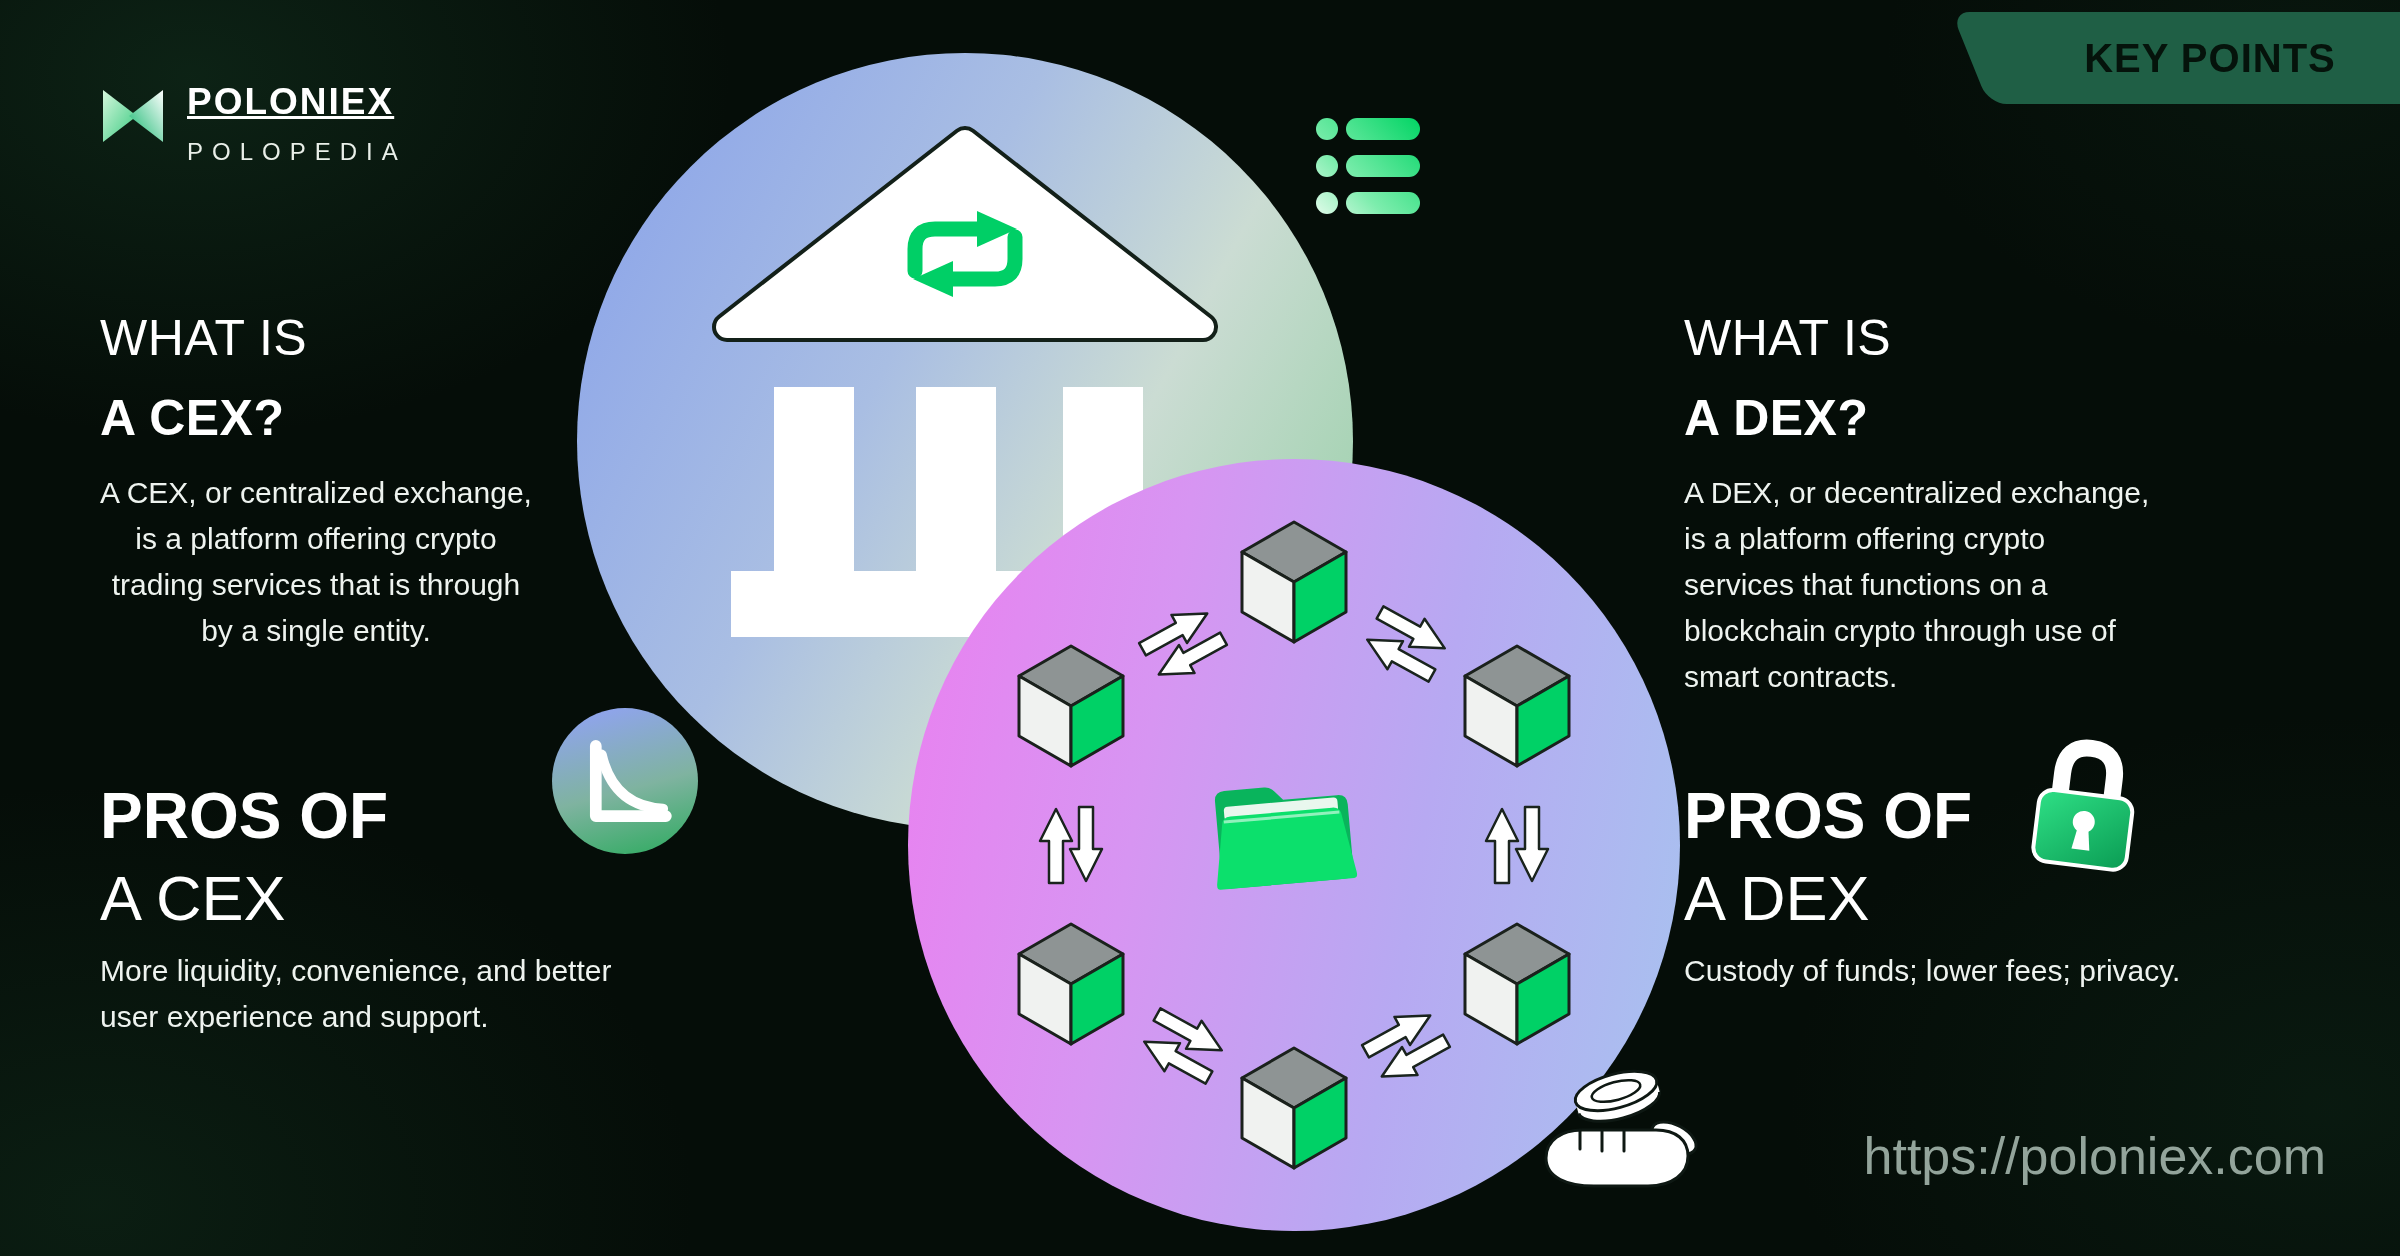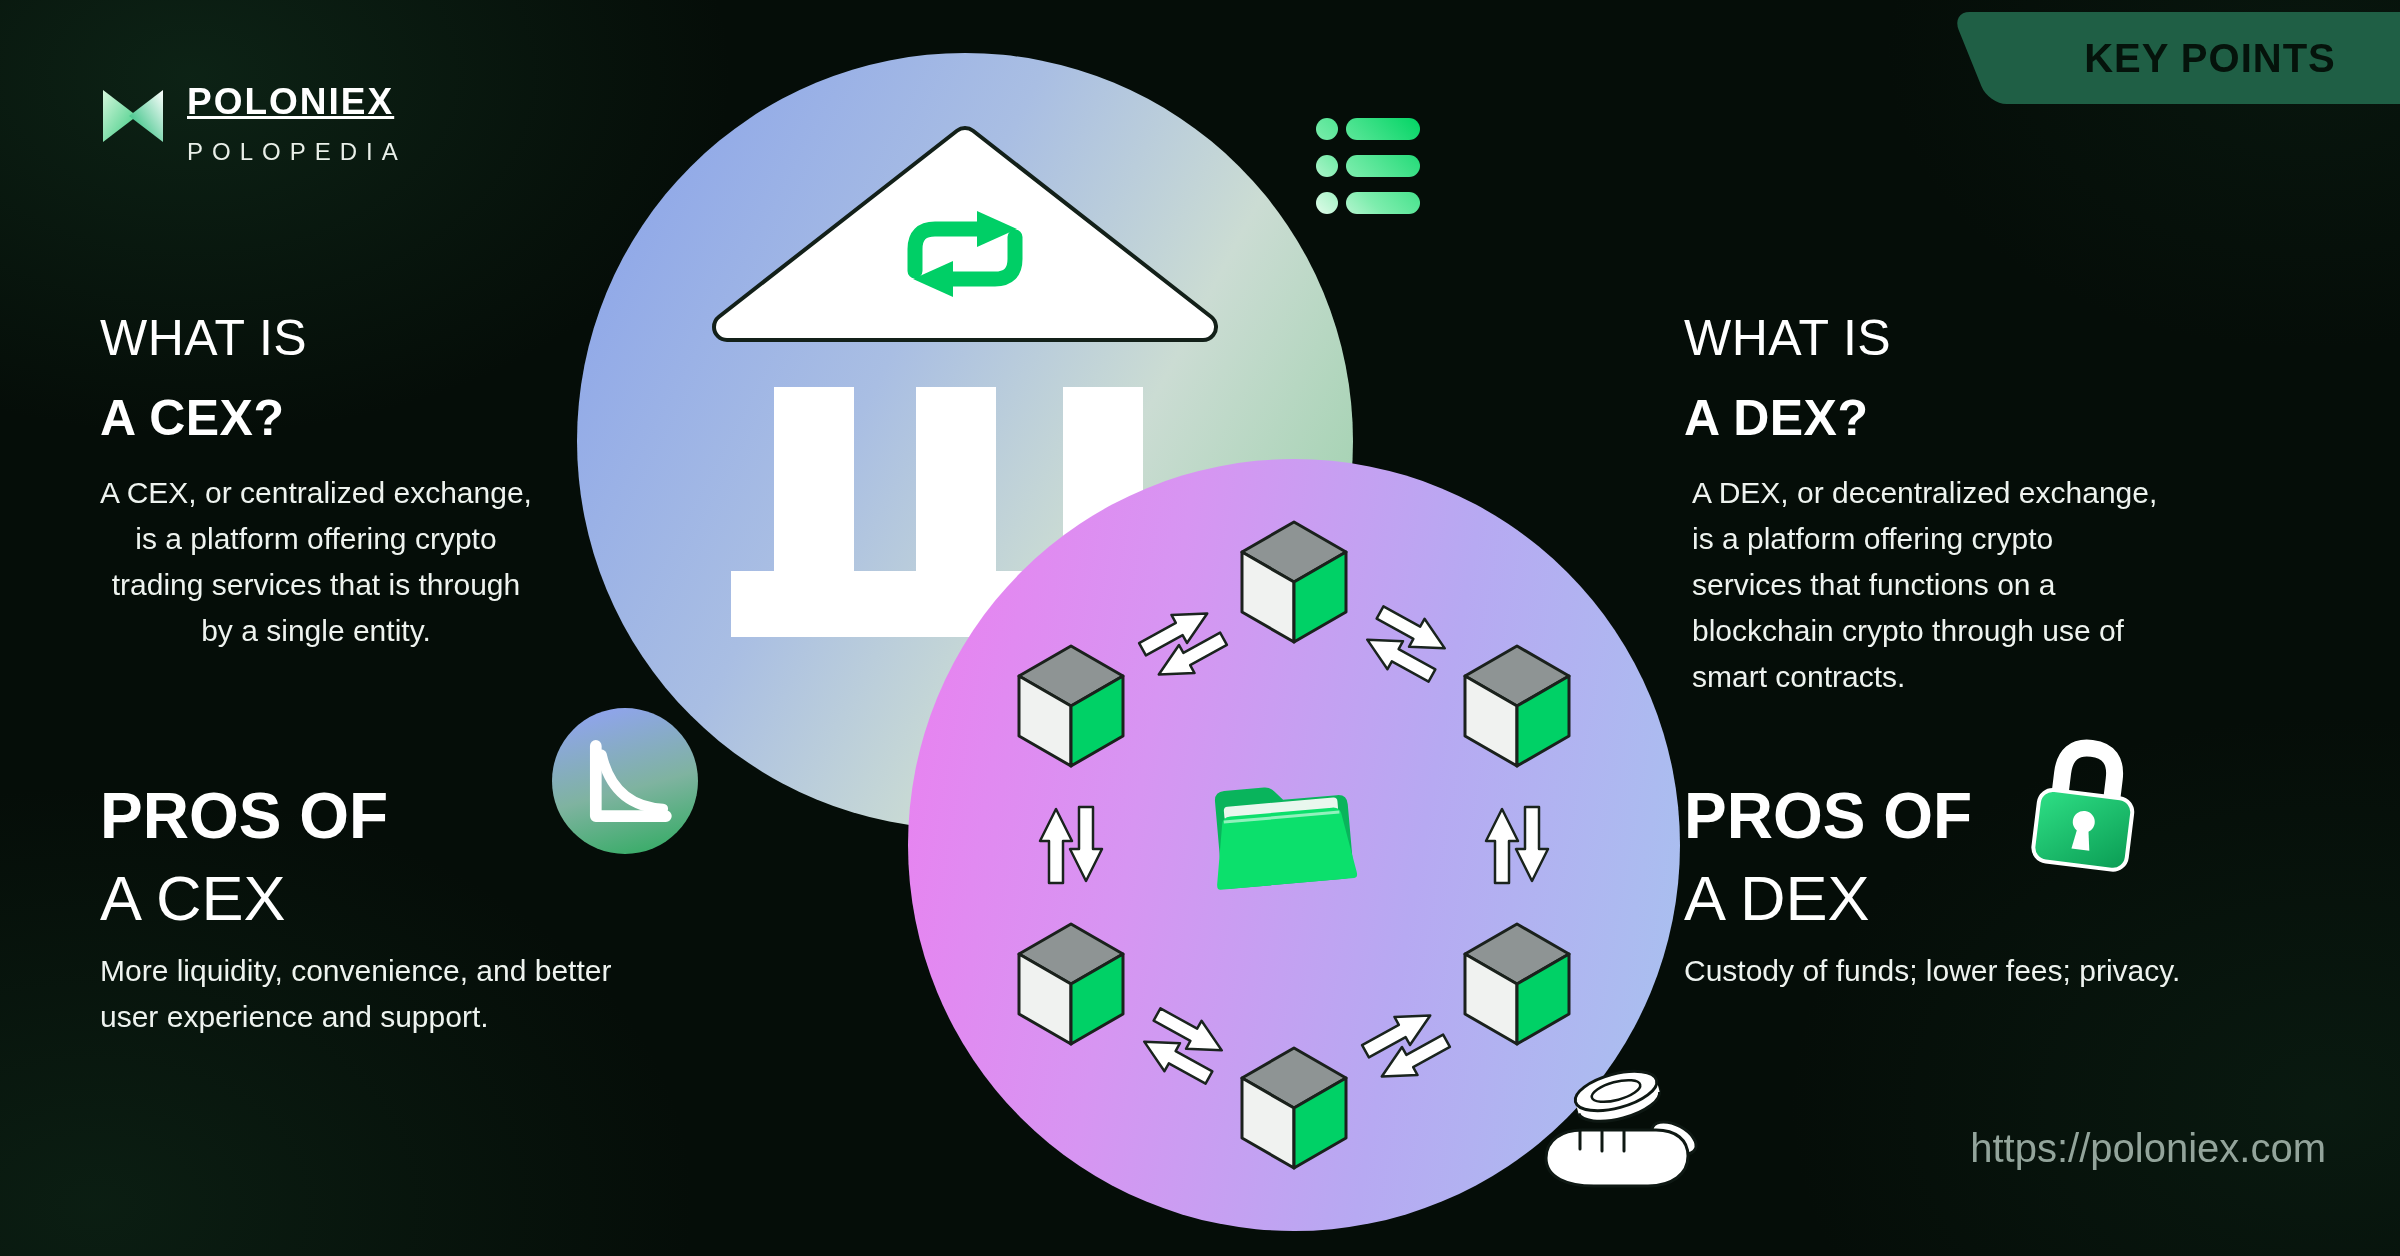--- a/index.html
+++ b/index.html
@@ -64,25 +64,25 @@
   .pros-heading{color:#ffffff;font-size:63px;line-height:82px;font-weight:400;z-index:5;}
   .pros-heading .hvy{font-weight:700;font-size:64px;}
   .body-text{color:#eef3ef;font-size:30px;line-height:46px;font-weight:400;z-index:5;}
 
   .cex-head{left:100px;top:298px;}
   .cex-desc{left:100px;top:470px;text-align:center;}
   .cex-pros-head{left:100px;top:775px;}
   .cex-pros-desc{left:100px;top:948px;}
 
   .dex-head{left:1684px;top:298px;}
-  .dex-desc{left:1684px;top:470px;margin-left:8px;}
+  .dex-desc{left:1684px;top:470px;}
   .dex-pros-head{left:1684px;top:775px;}
   .dex-pros-desc{left:1684px;top:948px;}
 
-  .footer-url{right:74px;top:1126px;font-size:40px;color:#93a49b;z-index:5;text-decoration:none;}
+  .footer-url{right:74px;top:1126px;font-size:52px;color:#93a49b;z-index:5;text-decoration:none;}
 </style>
 </head>
 <body>
 
 <div class="canvas">
 
   <svg width="0" height="0" style="position:absolute" aria-hidden="true">
     <defs>
       <symbol id="sym-cube" viewBox="0 0 110 126">
         <g stroke="#1a211c" stroke-width="3" stroke-linejoin="round">

